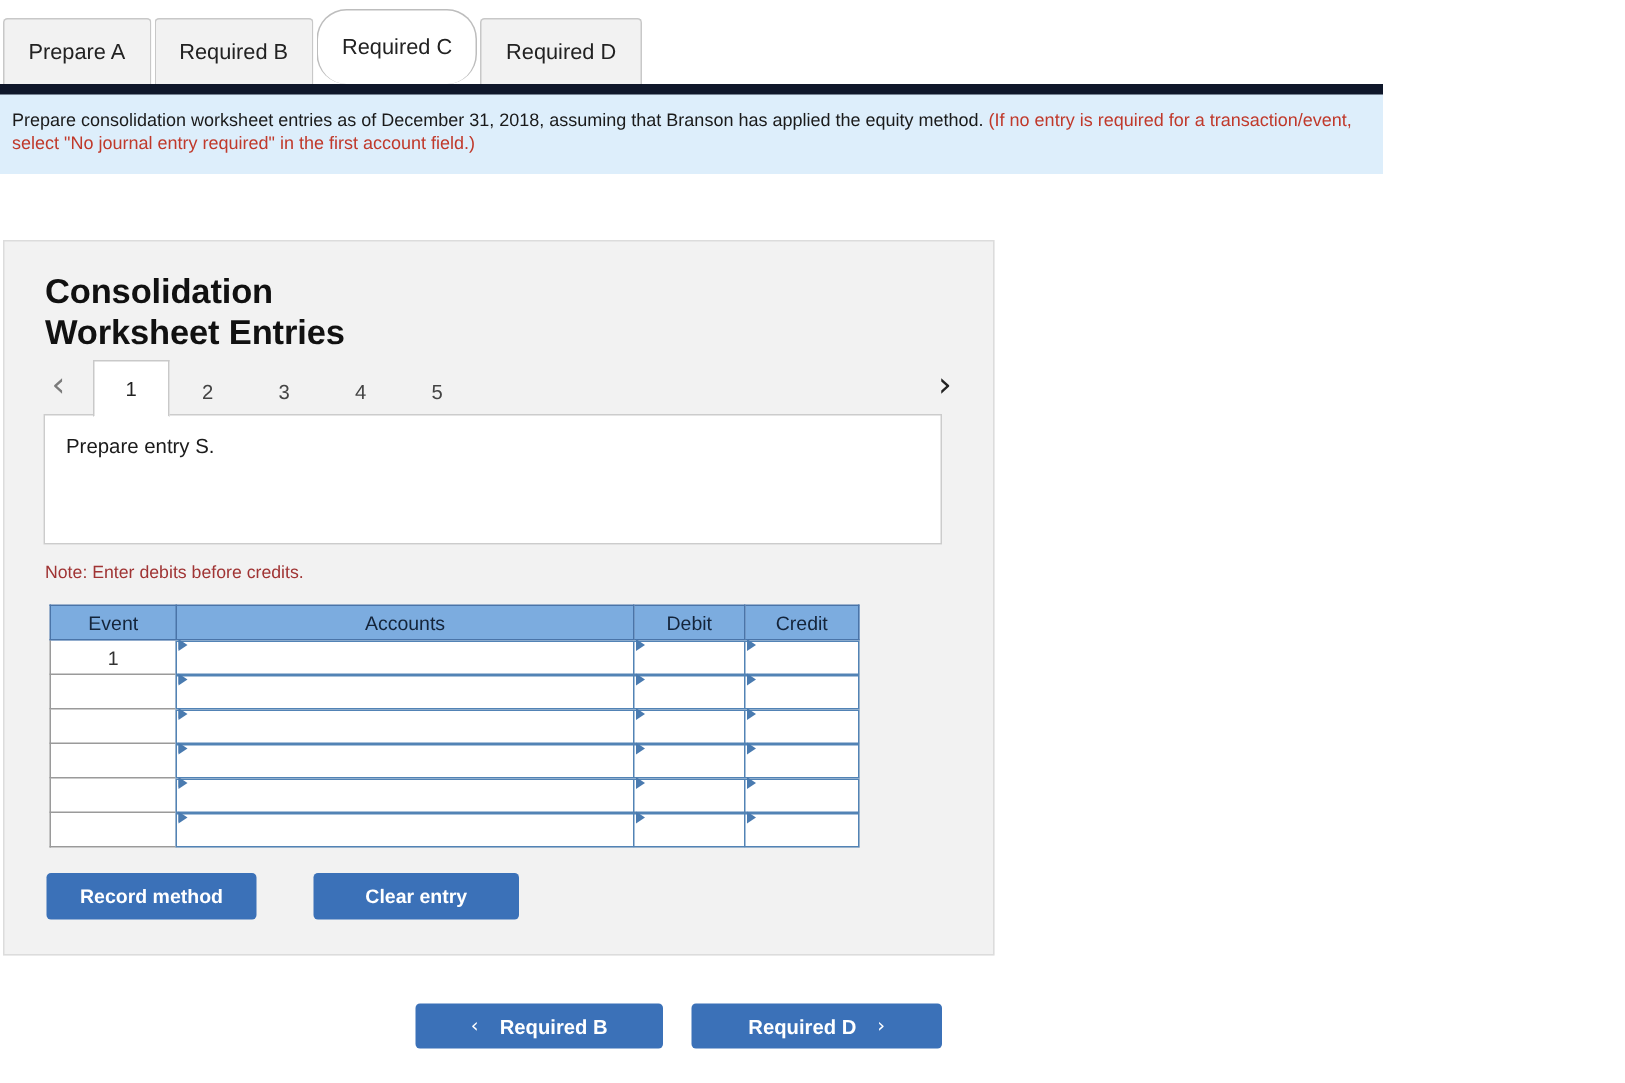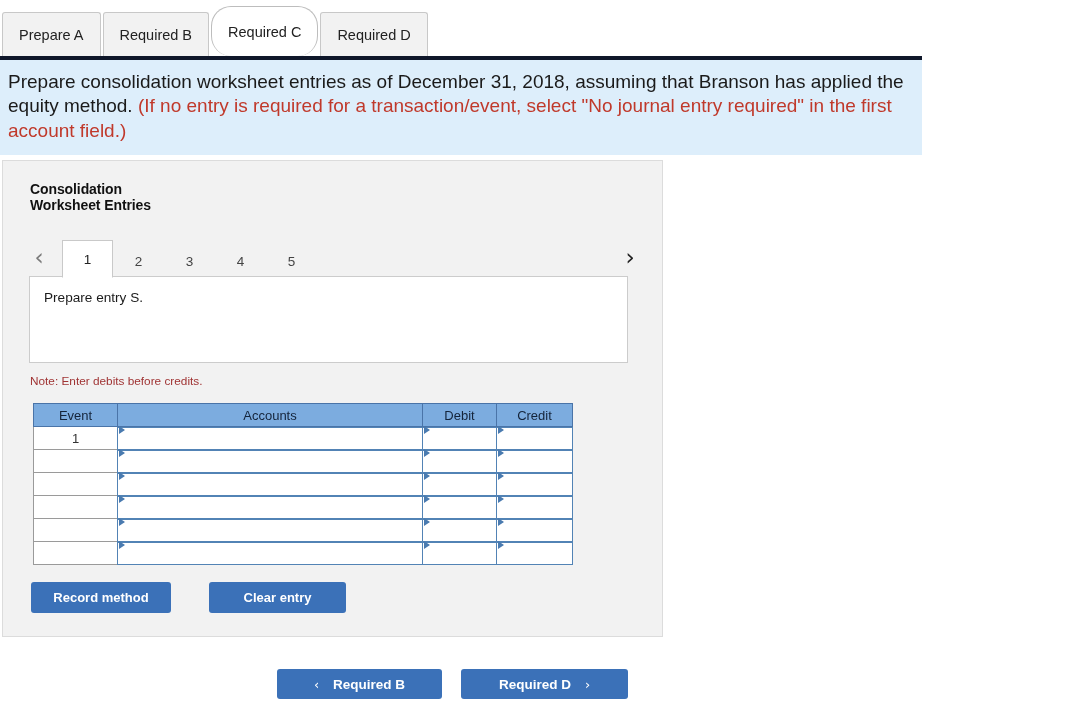--- a/index.html
+++ b/index.html
@@ -41,22 +41,22 @@
     border-color: #bdbdbd;
     border-radius: 20px;
   }
 
   
   .instruction {
     position: absolute; left: 0; top: 56px;
     width: 922px;
     padding: 10px 12px 12px 8px;
     background: #ddeefb;
-    border-top: 4px solid #0f172a;
-    font-size: 19px;
+    border-top: 7px solid #0f172a;
+    font-size: 12px;
     line-height: 1.28;
     color: #1a1a1a;
   }
   .instruction .red { color: #c0392b; }
 
   
   .btn {
     background: #3b71b8;
     color: #fff;
     border: none;
@@ -73,21 +73,21 @@
 
   
   .card {
     position: absolute; left: 2px; top: 160px;
     width: 661px; height: 477px;
     background: #f2f2f2;
     border: 1px solid #dcdcdc;
   }
   .card-title {
     position: absolute; left: 27px; top: 20px;
-    font-size: 14px; font-weight: bold; color: #111;
+    font-size: 23px; font-weight: bold; color: #111;
     line-height: 1.17;
     letter-spacing: -0.1px;
   }
 
   
   .pager {
     position: absolute; left: 25px; top: 77px;
     width: 613px; height: 40px;
   }
   .pager-arrow {

